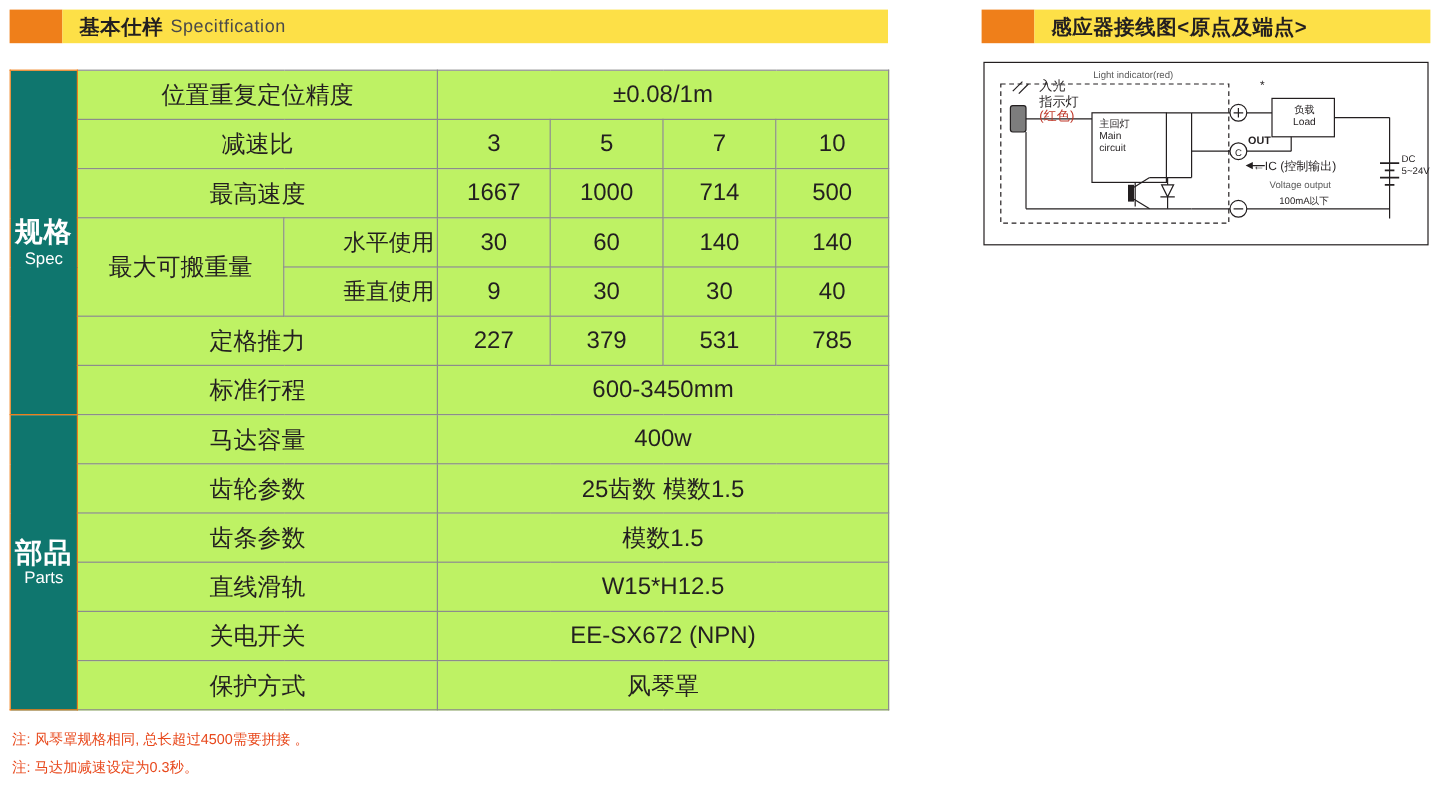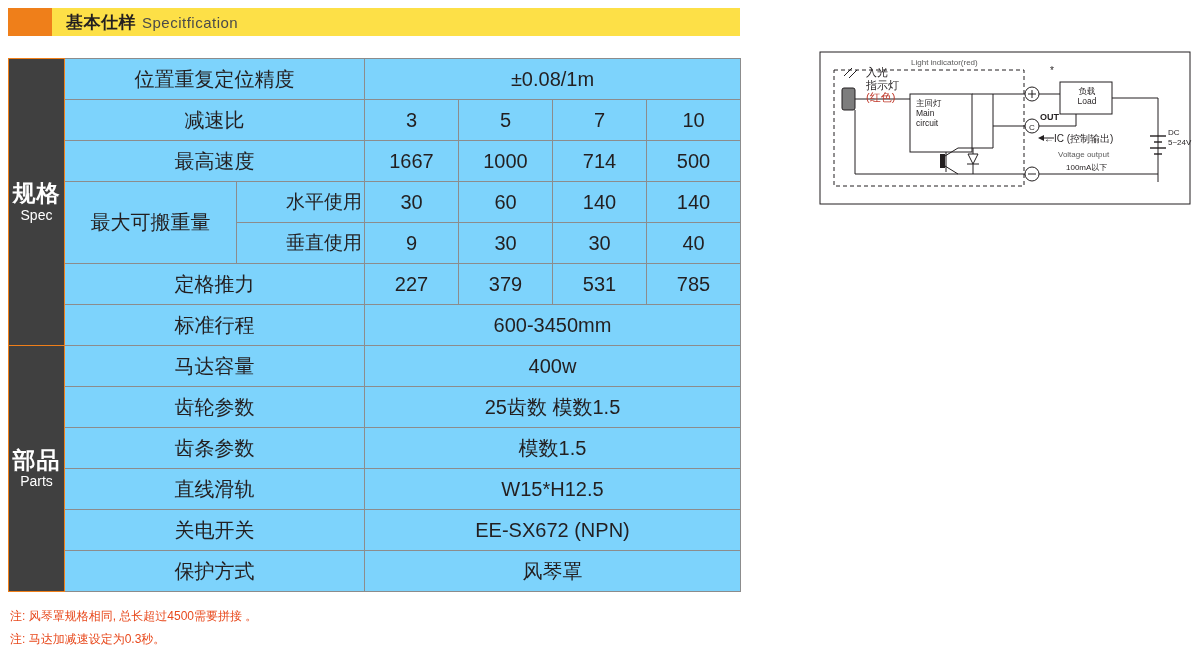--- a/index.html
+++ b/index.html
@@ -62,24 +62,24 @@
     table-layout: fixed;
   }
   #spec-table td {
     border: 1px solid #8c8c8c;
     text-align: center;
     vertical-align: middle;
     font-size: 19px;
     height: 40px;
     padding: 0 2px;
     color: #231f20;
-    background: #7dd3fc;
+    background: #bef264;
   }
   #spec-table td.side {
-    background: #404040;
+    background: #0f766e;
     color: #ffffff;
     font-weight: bold;
     font-size: 23px;
     line-height: 1.06;
     width: 56px;
     border-color: #ef7f1a;
     letter-spacing: 1px;
     margin-left: 12px;
   }
   #spec-table td.side .en {
@@ -130,20 +130,26 @@
 <div class="page">
 
   <div class="sec-header" id="spec-header">
     <div class="bar-accent"></div>
     <div class="bar-body">
       <span>基本仕样</span>
       <span class="sub">Specitfication</span>
     </div>
   </div>
 
+  <div class="sec-header" id="sensor-header">
+    <div class="bar-accent"></div>
+    <div class="bar-body">
+      <span>感应器接线图&lt;原点及端点&gt;</span>
+    </div>
+  </div>
 
   <table id="spec-table">
     <colgroup>
       <col style="width:56px">
       <col style="width:172px">
       <col style="width:128px">
       <col style="width:94px">
       <col style="width:94px">
       <col style="width:94px">
       <col style="width:94px">

